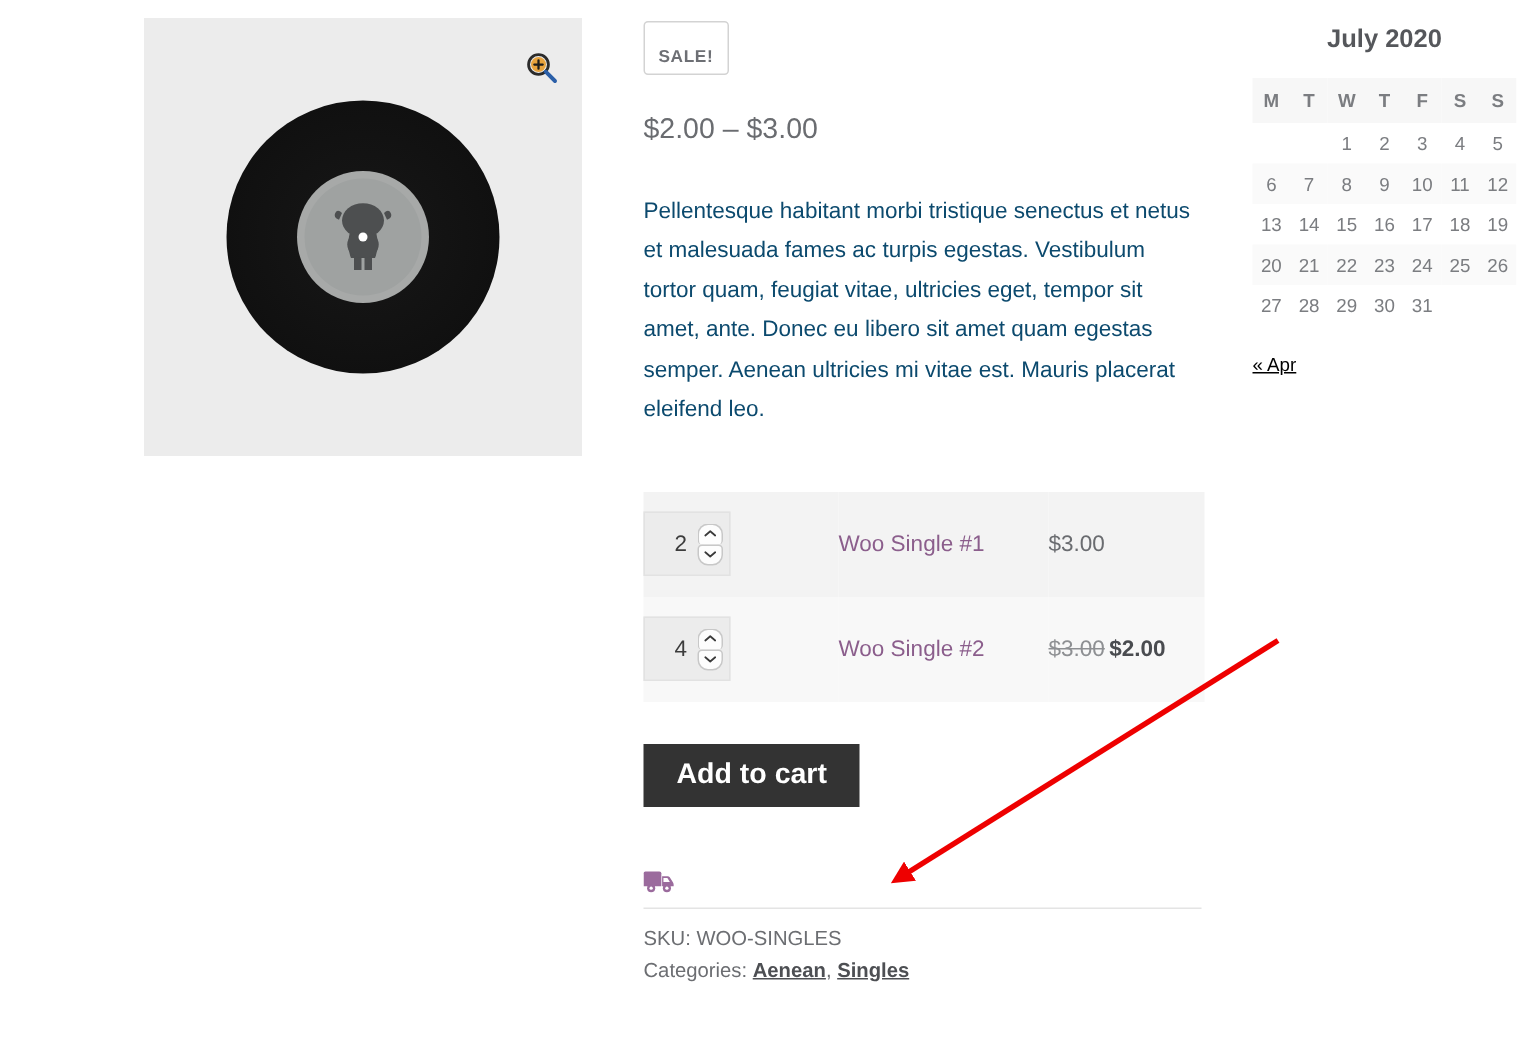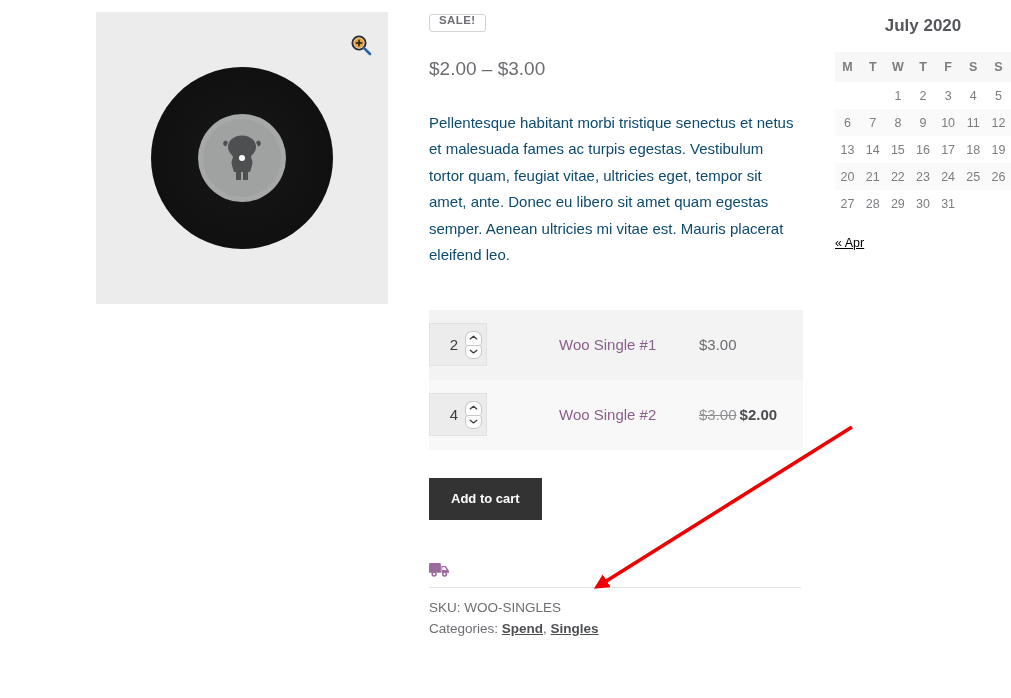--- a/index.html
+++ b/index.html
@@ -90,21 +90,21 @@
   
   #summary {
     position: absolute;
     left: 429px;
     top: 0;
     width: 372px;
   }
   #sale-badge {
     display: inline-block;
     margin-top: 14px;
-    padding: 0 9px 4px;
+    padding: 18px 9px 4px;
     border: 1px solid #d3d3d3;
     border-radius: 3px;
     font-size: 11.5px;
     font-weight: bold;
     letter-spacing: .4px;
     color: #6d6f74;
     background: #fff;
     line-height: 1;
   }
   #product-title {
@@ -206,21 +206,21 @@
     font-weight: bold;
   }
 
   
   #add-to-cart {
     margin-top: 28px;
     display: inline-block;
     background: #333333;
     color: #ffffff;
     border: none;
-    font-size: 13px;
+    font-size: 19px;
     font-weight: bold;
     padding: 0 22px;
     height: 42px;
     line-height: 42px;
     cursor: pointer;
     font-family: inherit;
   }
 
   
   #shipping-notice {
@@ -399,21 +399,21 @@
       </svg>
     </div>
 
     <div id="product-meta">
       <span class="meta-line">
         <span>SKU:</span>
         <span>WOO-SINGLES</span>
       </span>
       <span class="meta-line">
         <span>Categories:</span>
-        <span id="categories-list"><a href="#">Spend</a><span>, </span><a href="#">Singles</a></span>
+        <span id="categories-list"><a href="#">Aenean</a><span>, </span><a href="#">Singles</a></span>
       </span>
     </div>
 
     
   </div>
 
   <div id="sidebar">
     <div id="calendar-caption">July 2020</div>
     <table id="calendar-table">
       <thead>

